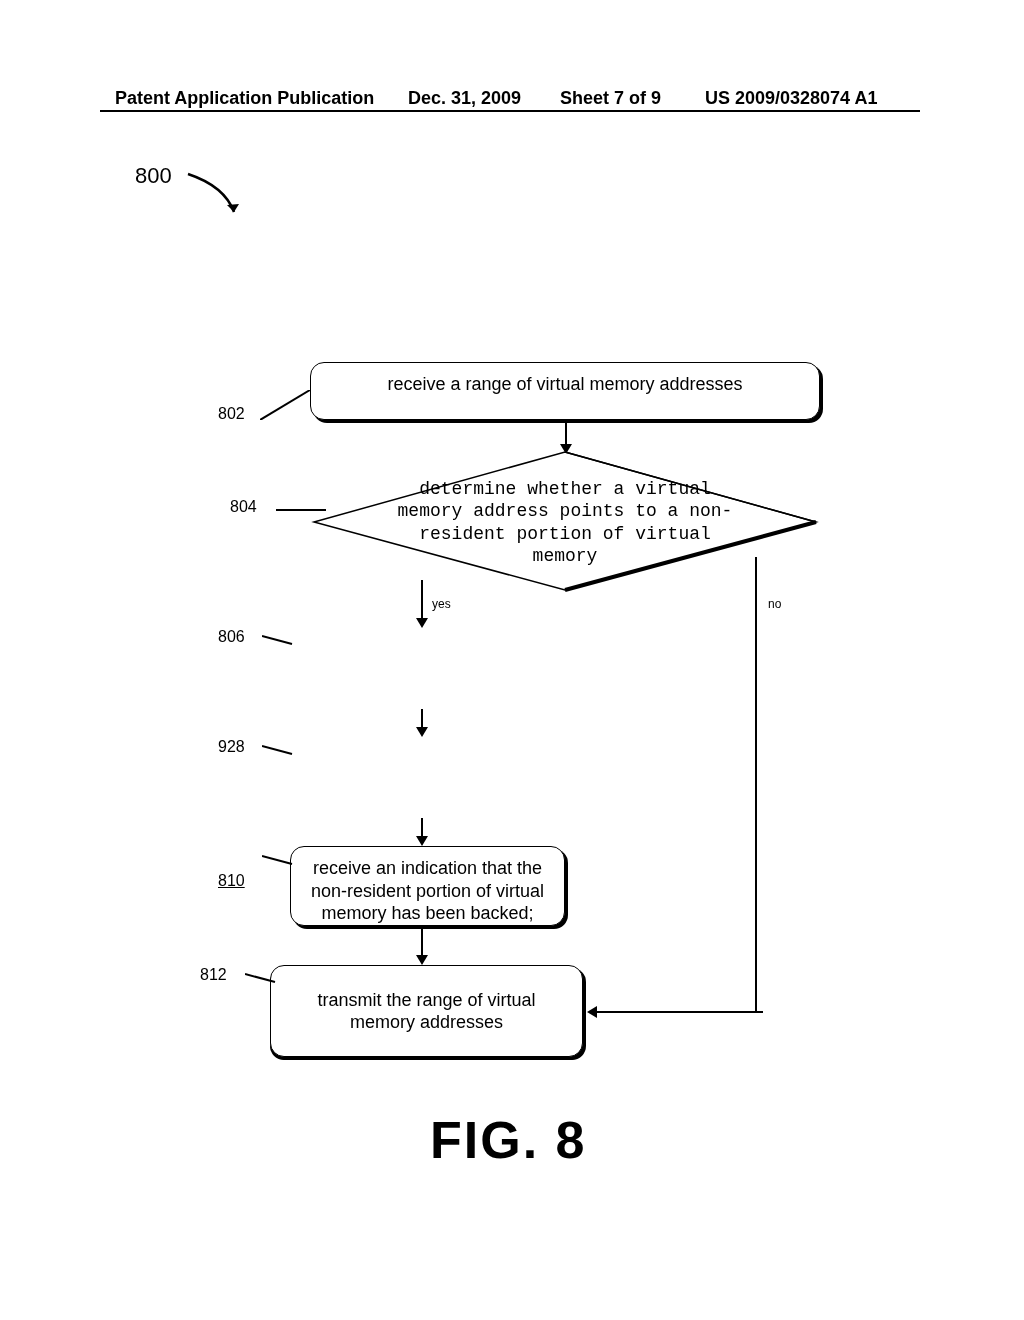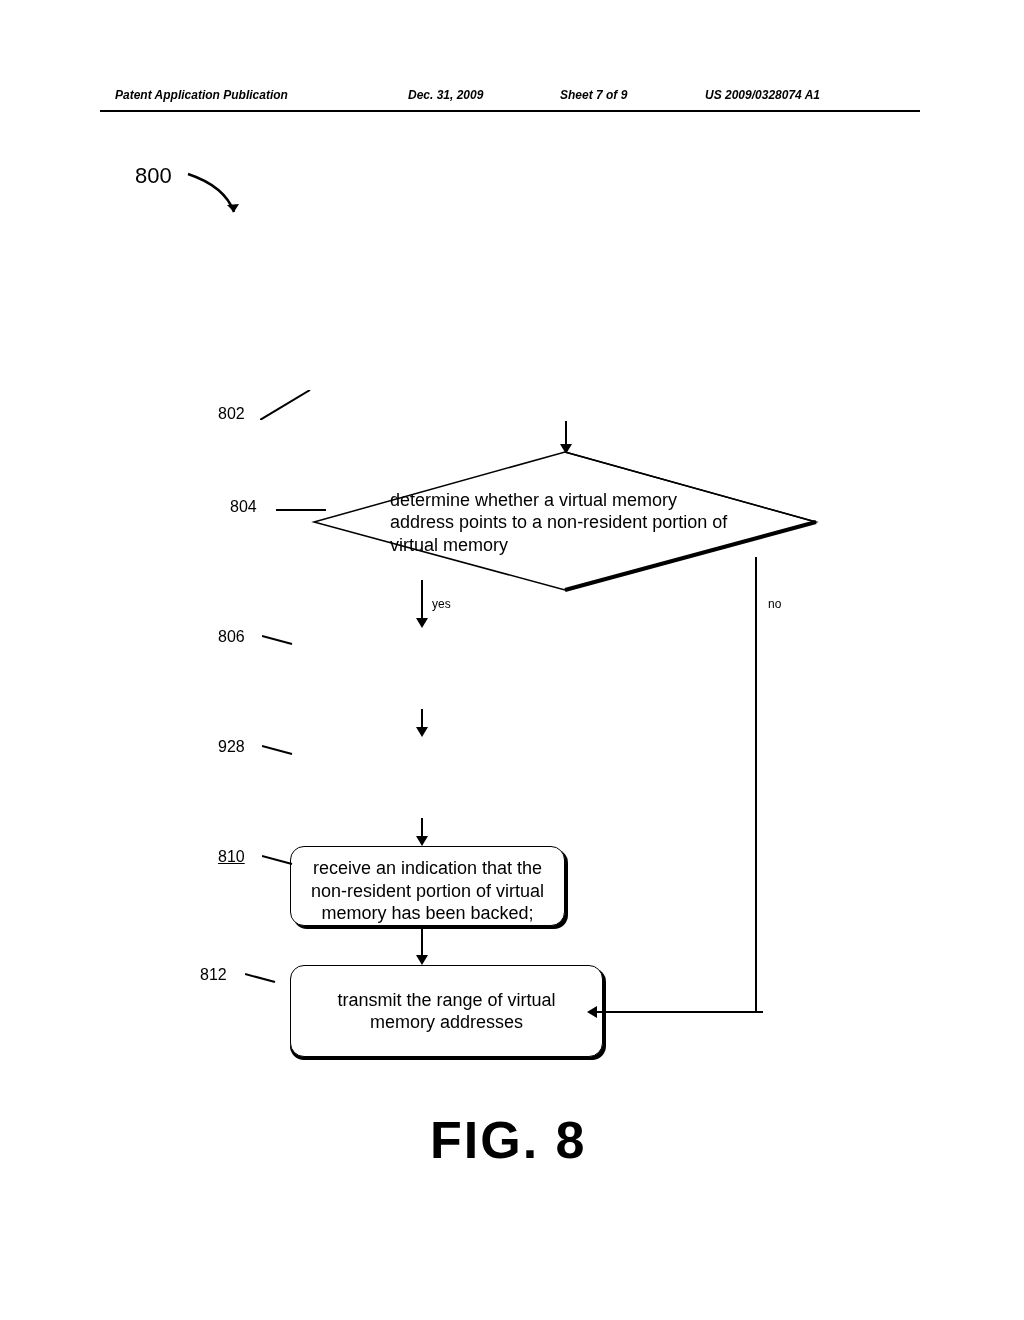--- a/index.html
+++ b/index.html
@@ -1,33 +1,33 @@
 <!DOCTYPE html>
 <html><head>
 <meta charset="utf-8">
 <style>
 body { margin:0; padding:0; background:#fff; font-family:Arial,Helvetica,sans-serif; color:#000; }
 .page { position:relative; width:1024px; height:1320px; }
 .hdr { position:absolute; top:88px; left:0; right:0; height:30px; }
-.hdr span { position:absolute; font-size:12px; font-weight:bold;font-style:italic; }
+.hdr span { position:absolute; font-size:18px; font-weight:bold; }
 .ht1 { left:115px; }
 .ht2 { left:408px; }
 .ht3 { left:560px; }
 .ht4 { left:705px; }
 .rule { position:absolute; top:110px; left:100px; width:820px; height:2px; background:#000; }
 .figref { position:absolute; font-size:22px; }
 .figref.num { top:163px; left:135px; }
 .curved-tail { position:absolute; top:172px; left:186px; width:60px; height:50px; }
 .figtitle { position:absolute; top:1110px; left:430px; font-size:52px; font-weight:bold; letter-spacing:2px; }
 .box { position:absolute; border:1.5px solid #000; border-radius:14px; background:#fff; text-align:center; font-size:18px; line-height:1.25; padding:10px 6px; box-sizing:border-box; }
 .shadow-r { box-shadow: 3px 3px 0 #000; }
 .shadow-b { box-shadow: 0 3px 0 #000, 3px 3px 0 #000; }
 .decision { position:absolute; }
 .decision svg { display:block; }
-.dcenter { position:absolute; left:0; top:0; width:100%; height:100%; display:flex; align-items:center; justify-content:center; font-size:18px; line-height:1.25; padding:0 80px; box-sizing:border-box; }
+.dcenter { position:absolute; left:0; top:0; width:100%; height:100%; display:flex; align-items:center; justify-content:center; text-align:center; font-size:18px; line-height:1.25; padding:0 80px; box-sizing:border-box;font-family:Liberation Mono, monospace; }
 .arrow { position:absolute; }
 .arrow svg { display:block; }
 .lbl { position:absolute; font-size:12px; }
 .leadernum { position:absolute; font-size:16px; }
 .leader { position:absolute; }
 .leader svg { display:block; }
 </style>
 </head>
 <body>
 
@@ -42,20 +42,23 @@
   <div class="rule"></div>
 
   <div class="figref num">800</div>
   <div class="curved-tail">
     <svg width="60" height="50" viewBox="0 0 60 50">
       <path d="M2 2 C 20 8, 40 18, 48 40" fill="none" stroke="#000" stroke-width="2.5"></path>
       <polygon points="48,40 41,33 53,32" fill="#000"></polygon>
     </svg>
   </div>
 
+  <div class="box shadow-r" style="left:310px; top:362px; width:510px; height:58px;">
+    <span>receive a range of virtual memory addresses</span>
+  </div>
   <div class="leadernum" style="top:405px; left:218px;">802</div>
   <div class="leader" style="top:390px; left:260px;">
     <svg width="55" height="30">
         <path d="M0 30 L50 0" stroke="#000" stroke-width="2" fill="none"></path>
       </svg>
   </div>
 
   <div class="arrow" style="top:421px; left:556px;">
     <svg width="20" height="35">
         <line x1="10" y1="0" x2="10" y2="25" stroke="#000" stroke-width="2"></line>
@@ -117,35 +120,35 @@
   <div class="arrow" style="top:818px; left:412px;">
     <svg width="20" height="30">
         <line x1="10" y1="0" x2="10" y2="20" stroke="#000" stroke-width="2"></line>
         <polygon points="10,28 4,18 16,18" fill="#000"></polygon>
       </svg>
   </div>
 
   <div class="box shadow-r" style="left:290px; top:846px; width:275px; height:80px;">
     <span>receive an indication that the non-resident portion of virtual memory has been backed;</span>
   </div>
-  <div class="leadernum" style="top:848px; left:218px;text-decoration:underline;">810</div>
+  <div class="leadernum" style="top:872px; left:218px;text-decoration:underline;">810</div>
   <div class="leader" style="top:850px; left:262px;">
     <svg width="35" height="20">
         <path d="M0 6 L30 14" stroke="#000" stroke-width="2" fill="none"></path>
       </svg>
   </div>
 
   <div class="arrow" style="top:927px; left:412px;">
     <svg width="20" height="40">
         <line x1="10" y1="0" x2="10" y2="30" stroke="#000" stroke-width="2"></line>
         <polygon points="10,38 4,28 16,28" fill="#000"></polygon>
       </svg>
   </div>
 
-  <div class="box shadow-b" style="left:270px; top:965px; width:313px; height:92px; display:flex; align-items:center; justify-content:center;margin-left:20px;">
+  <div class="box shadow-b" style="left:270px; top:965px; width:313px; height:92px; display:flex; align-items:center; justify-content:center;">
     <span style="padding:0 20px;">transmit the range of virtual memory addresses</span>
   </div>
   <div class="leadernum" style="top:966px; left:200px;">812</div>
   <div class="leader" style="top:968px; left:245px;">
     <svg width="35" height="20">
         <path d="M0 6 L30 14" stroke="#000" stroke-width="2" fill="none"></path>
       </svg>
   </div>
 
   <div class="arrow" style="top:1002px; left:583px;">

